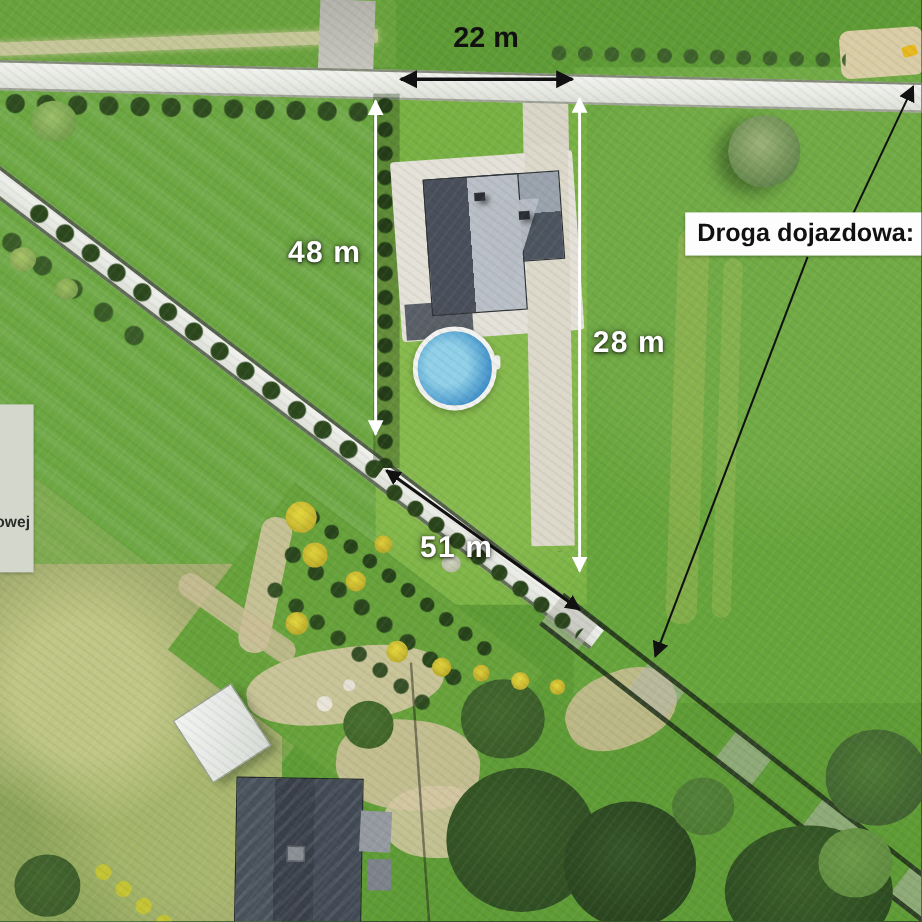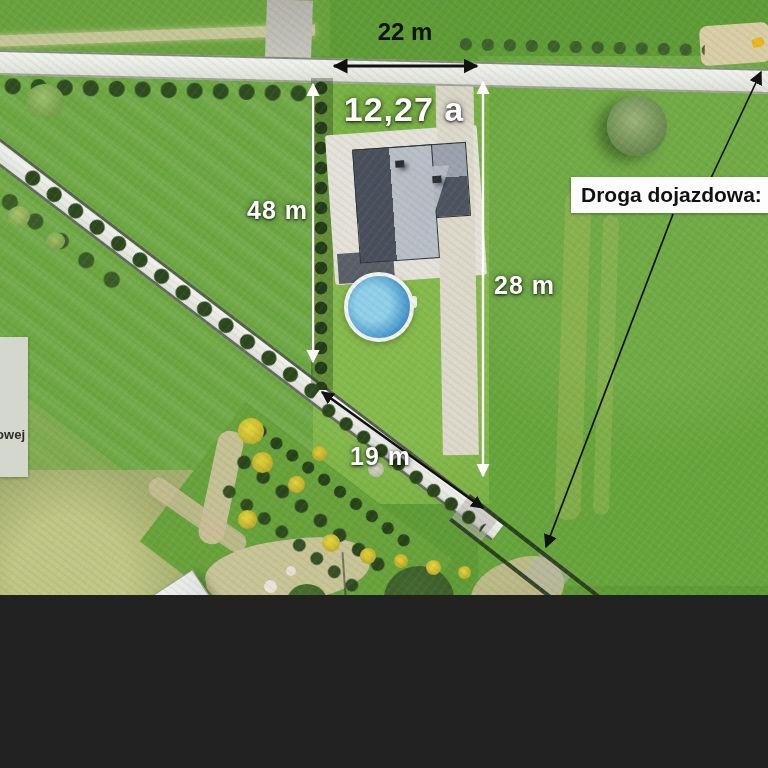--- a/index.html
+++ b/index.html
@@ -1,16 +1,16 @@
 <!DOCTYPE html>
 <html style="--annotation_black: #111111; --annotation_white: #ffffff; --access_road_box_bg: #fdfdfd; --access_road_box_text: #111111; --left_box_bg: #d3d7cc; --left_box_text: #2b2b28; --grass_bright: #79b244; --grass_mid: #67a53c; --grass_pale: #a3ad6e; --road_surface: #ebece8; --hedge_dark: #2c481c; --pool_water: #4796cc; --roof_dark: #49505b; --roof_light: #9fa8b2; --dirt_tan: #cfc49e;"><head>
 <meta charset="utf-8">
 <style>
   html,body{margin:0;padding:0;background:#222;}
-  #stage{position:relative;width:768px;height:595px;overflow:hidden;
+  #stage{position:relative;width:768px;height:768px;overflow:hidden;
          background:#5f9c36;font-family:"Liberation Sans",sans-serif;}
   .abs{position:absolute;}
   .rot{transform-origin:0 0;}
   .round{border-radius:50%;}
   .dots{background-image:radial-gradient(circle,var(--dc,#2c481c) 0 42%,transparent 48%);}
   
   .road{background:linear-gradient(180deg,#f1f2ee 0%,#e7e9e3 55%,#dde0d8 100%);}
   
   #grain{left:0;top:0;width:768px;height:768px;z-index:8;pointer-events:none;
     background-image:
@@ -174,28 +174,27 @@
     <line x1="334" y1="66" x2="477" y2="66" stroke="#111111" stroke-width="3" marker-start="url(#mb)" marker-end="url(#mb)"></line>
     <line x1="313" y1="84" x2="313" y2="362" stroke="#ffffff" stroke-width="2.4" marker-start="url(#mw)" marker-end="url(#mw)"></line>
     <line x1="483" y1="82" x2="483" y2="476" stroke="#ffffff" stroke-width="2.4" marker-start="url(#mw)" marker-end="url(#mw)"></line>
     <line x1="322" y1="392" x2="483" y2="508" stroke="#111111" stroke-width="2.6" marker-start="url(#mb)" marker-end="url(#mb)"></line>
     <line x1="711" y1="178" x2="761" y2="72" stroke="#111111" stroke-width="1.7" marker-end="url(#mp)"></line>
     <line x1="673" y1="214" x2="546" y2="547" stroke="#111111" stroke-width="1.7" marker-end="url(#mp)"></line>
   </svg>
 
   <div class="lbl lbl-black" id="dim-top-label" style="left:405px;top:19px;transform:translateX(-50%);">22 m</div>
 
-  <div class="lbl lbl-white" id="area-label" style="left:404px;top:92px;transform:translateX(-50%);">12,27 a</div>
-
-  <div class="lbl lbl-white dim" style="left:240px;top:197px;width:68px;text-align:right;">48 m</div>
+
+  <div class="lbl lbl-white dim" style="left:240px;top:197px;width:68px;">48 m</div>
 
   <div class="lbl lbl-white dim" style="left:494px;top:272px;">28 m</div>
 
 
-  <div class="lbl lbl-white dim" style="left:350px;top:443px;">19 m</div>
+  <div class="lbl lbl-white dim" style="left:350px;top:443px;">51 m</div>
 
   <div class="abs" id="access-box">
     <span>Droga dojazdowa: gmin</span>
   </div>
 
   <div class="abs" id="left-box">
     <span>owej</span>
   </div>
 
 </div>

